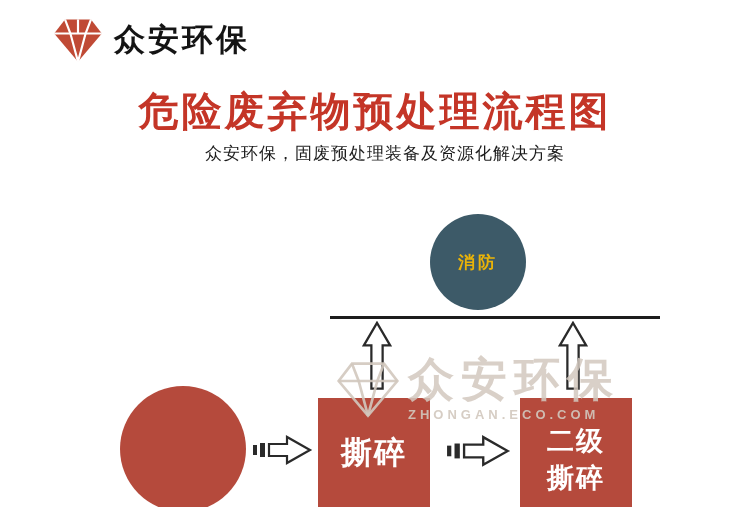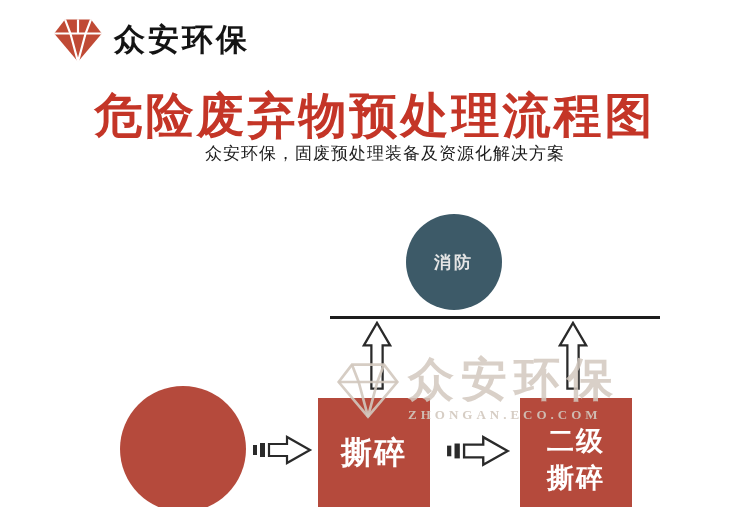--- a/index.html
+++ b/index.html
@@ -6,26 +6,26 @@
   .canvas{
     position:relative;width:750px;height:507px;background:#ffffff;
     overflow:hidden;font-family:"Liberation Sans",sans-serif;margin:0 auto;
   }
   
   .logo{position:absolute;left:52px;top:16px;display:flex;align-items:center;gap:10px;}
   .logo-icon svg{width:52px;height:48px;display:block;}
   .logo-text{font-size:31px;font-weight:800;color:#141414;letter-spacing:3px;}
   
   .title{position:absolute;left:0;right:0;top:84px;text-align:center;
-    font-size:48px;font-weight:800;color:#c43527;letter-spacing:3px;}
+    font-size:40px;font-weight:800;color:#c43527;letter-spacing:3px;}
   .subtitle{position:absolute;left:0;right:0;top:142px;text-align:center;
     font-size:17px;color:#1c1c1c;font-family:Liberation Sans, sans-serif;letter-spacing:1px;margin-left:20px;}
   
-  .fire-circle{position:absolute;left:406px;top:214px;width:96px;height:96px;border-radius:50%;
-    background:#3d5a68;color:#e5e5e5;display:flex;align-items:center;justify-content:center;
+  .fire-circle{position:absolute;left:430px;top:214px;width:96px;height:96px;border-radius:50%;
+    background:#3d5a68;color:#eab308;display:flex;align-items:center;justify-content:center;
     font-size:17px;font-weight:700;letter-spacing:3px;z-index:2;}
   .hline{position:absolute;left:330px;top:316px;width:330px;height:3px;background:#1d1d1d;z-index:2;}
   .up-arrow{position:absolute;width:30px;height:72px;z-index:2;}
   .up-arrow-1{left:362px;top:321px;}
   .up-arrow-2{left:558px;top:321px;}
   .waste-circle{position:absolute;left:120px;top:386px;width:126px;height:126px;border-radius:50%;
     background:#b54a3c;color:#fff;display:flex;flex-direction:column;align-items:center;justify-content:center;
     font-size:23px;font-weight:700;line-height:1.45;letter-spacing:1px;z-index:2;}
   .flow-box{position:absolute;background:#b54a3c;color:#fff;display:flex;flex-direction:column;
     align-items:center;justify-content:center;z-index:2;}
@@ -34,21 +34,21 @@
     line-height:1.35;letter-spacing:2px;}
   .r-arrow{position:absolute;z-index:2;}
   .r-arrow-1{left:252px;top:435px;width:62px;height:30px;}
   .r-arrow-2{left:446px;top:435px;width:66px;height:30px;}
   
   .watermark{position:absolute;left:336px;top:356px;display:flex;align-items:center;gap:8px;
     z-index:4;pointer-events:none;}
   .wm-icon svg{width:64px;height:60px;display:block;}
   .wm-texts{display:flex;flex-direction:column;align-items:flex-start;}
   .wm-main{font-size:46px;font-weight:700;color:rgba(210,200,190,0.85);letter-spacing:7px;line-height:1;}
-  .wm-sub{font-size:13px;font-weight:600;color:rgba(210,200,190,0.9);letter-spacing:4px;margin-top:5px;font-family:Liberation Serif, serif;}
+  .wm-sub{font-size:13px;font-weight:600;color:rgba(210,200,190,0.9);letter-spacing:4px;margin-top:5px;}
 </style>
 </head>
 <body>
 
 <div class="canvas">
 
   <div class="logo">
     <span class="logo-icon">
       <svg viewBox="0 0 48 44" xmlns="http://www.w3.org/2000/svg">
         <polygon points="12,3 36,3 46,16 24,42 2,16" fill="#c04a35"></polygon>

